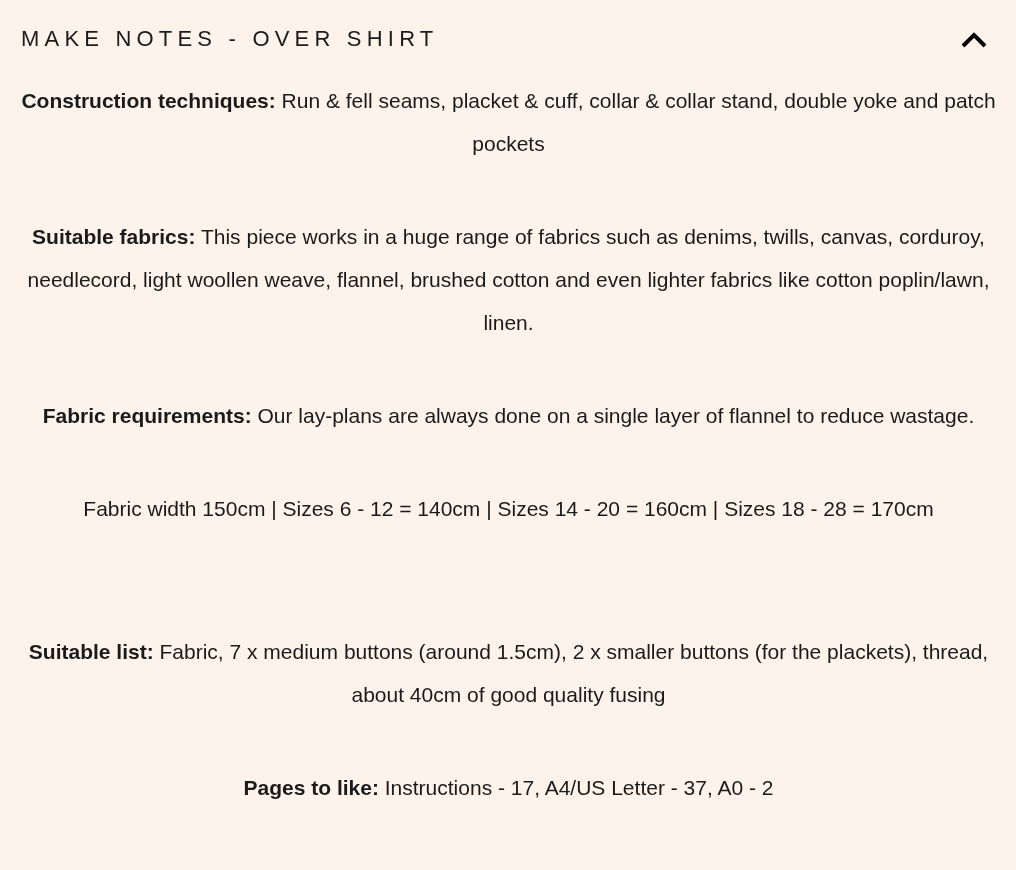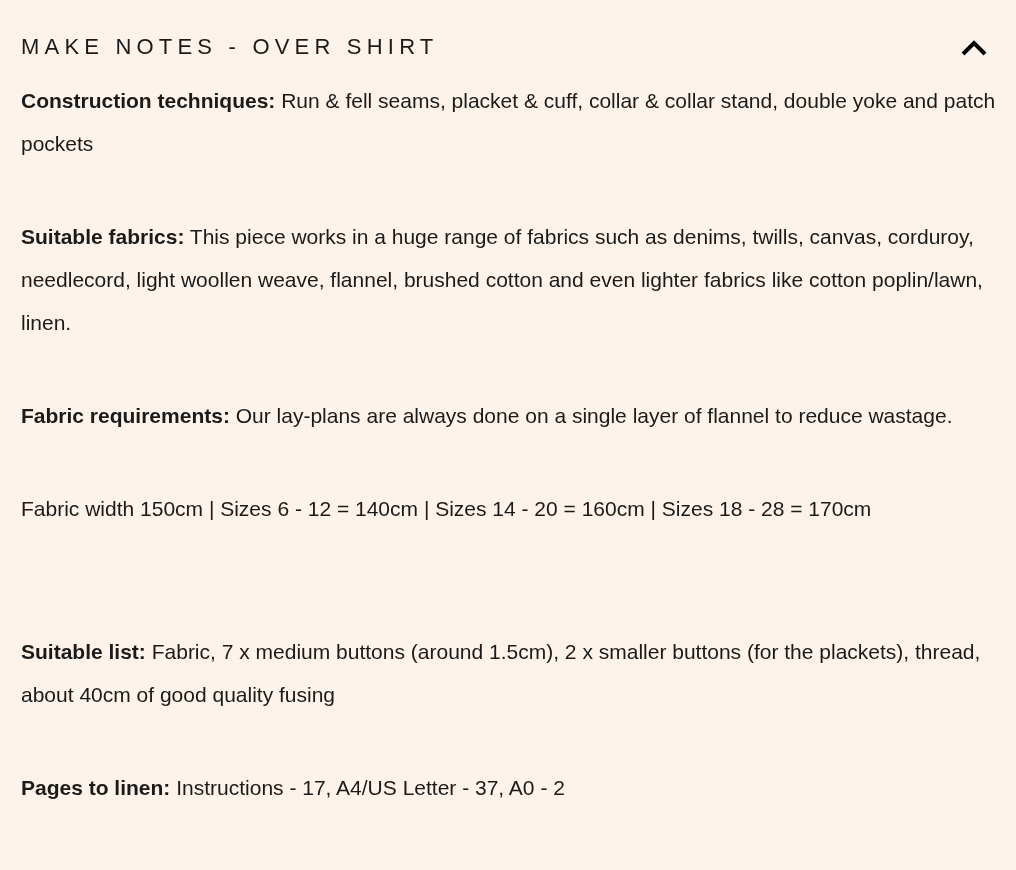--- a/index.html
+++ b/index.html
@@ -11,21 +11,21 @@
       width: 1016px;
       height: 870px;
       overflow: hidden;
       color: #1a1a1a;
       font-family: "Liberation Sans", sans-serif;
       position: relative;
     }
     .accordion-header {
       position: absolute;
       left: 0;
-      top: 8px;
+      top: 0;
       width: 840px;
       height: 78px;
       cursor: pointer;
     }
     .accordion-title {
       position: absolute;
       left: 21px;
       top: 25px;
       font-size: 22px;
       letter-spacing: 5.2px;
@@ -42,20 +42,21 @@
       width: 32px;
       height: 26px;
     }
     .content {
       position: absolute;
       left: 21px;
       top: 79px;
       width: 975px;
       font-size: 21px;
       line-height: 43px;
+      text-align: center;
     }
     .para {
       margin: 0;
       padding: 0;
     }
     .para b {
       font-weight: bold;
     }
     .gap {
       height: 50px;
@@ -84,14 +85,14 @@
   <div class="gap"></div>
 
   <p class="para">Fabric width 150cm | Sizes 6 - 12 = 140cm | Sizes 14 - 20 = 160cm | Sizes 18 - 28 = 170cm</p>
   <div class="gap"></div>
 
   <div class="gap"></div>
 
   <p class="para"><b>Suitable list:</b><span> Fabric, 7 x medium buttons (around 1.5cm), 2 x smaller buttons (for the plackets), thread, about 40cm of good quality fusing</span></p>
   <div class="gap"></div>
 
-  <p class="para"><b>Pages to linen:</b><span> Instructions - 17, A4/US Letter - 37, A0 - 2</span></p>
+  <p class="para"><b>Pages to like:</b><span> Instructions - 17, A4/US Letter - 37, A0 - 2</span></p>
 </div>
 
 </body></html>

